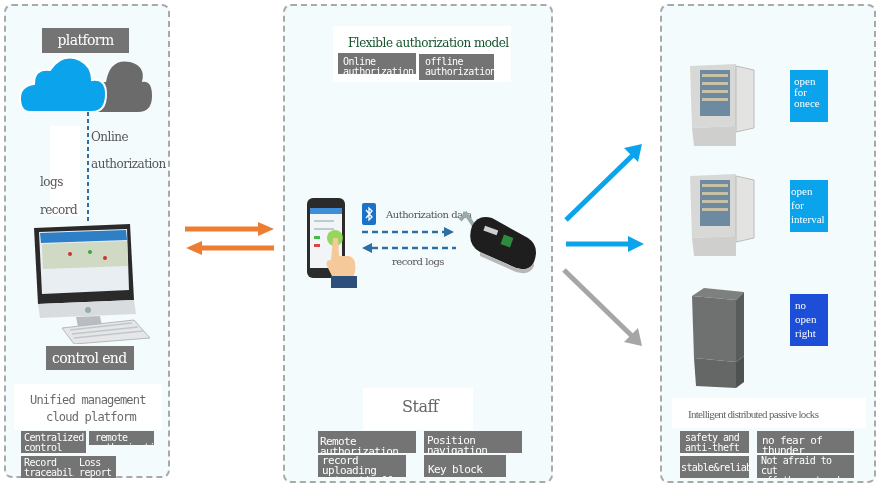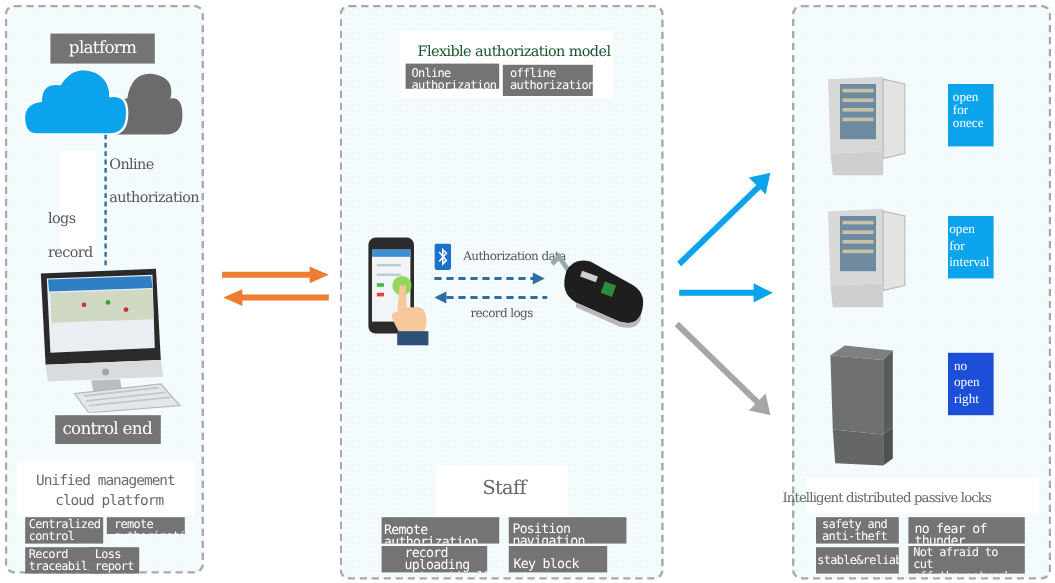--- a/index.html
+++ b/index.html
@@ -180,21 +180,21 @@
 
 <div class="whitebg" style="left:363px;top:388px;width:110px;height:42px;"></div>
 <div class="label-serif" style="left:402px;top:397px;font-size:16px;color:#666;">Staff</div>
 
 <div class="graybox" style="left:318px;top:431px;width:98px;height:22px;padding:6px 2px;font-size:11px;">
   <div>Remote authorization</div>
 </div>
 <div class="graybox" style="left:424px;top:431px;width:98px;height:22px;padding:5px 3px;font-size:11px;">
   <div>Position navigation</div>
 </div>
-<div class="graybox" style="left:318px;top:455px;width:88px;height:22px;padding:1px 19px;font-size:11px;">
+<div class="graybox" style="left:318px;top:455px;width:88px;height:22px;padding:1px 4px;font-size:11px;">
   <div>record uploading</div>
   <div>automatically</div>
 </div>
 <div class="graybox" style="left:424px;top:455px;width:82px;height:22px;padding:10px 4px;font-size:11px;">
   <div>Key block open</div>
 </div>
 
 <svg class="abs" style="left:560px;top:140px" width="100" height="215">
   <g>
     <line x1="6" y1="80" x2="74" y2="14" stroke="#0aa3ec" stroke-width="5"></line>
@@ -251,21 +251,21 @@
   <path d="M4 72 L46 76 L46 102 L6 100 Z" fill="#646765"></path>
   <path d="M46 76 L54 70 L54 96 L46 102 Z" fill="#505251"></path>
 </svg>
 <div class="darkbox" style="left:790px;top:294px;width:38px;height:52px;">
   <div>no</div>
   <div>open</div>
   <div>right</div>
 </div>
 
 <div class="whitebg" style="left:672px;top:398px;width:194px;height:30px;"></div>
-<div class="label-serif" style="left:652px;top:408px;font-size:11px;color:#666;letter-spacing:-0.7px;">Intelligent distributed passive locks</div>
+<div class="label-serif" style="left:688px;top:408px;font-size:11px;color:#666;letter-spacing:-0.7px;font-family:Liberation Serif, serif;">Intelligent distributed passive locks</div>
 
 <div class="graybox" style="left:680px;top:431px;width:69px;height:22px;padding:2px 5px;">
   <div>safety and</div>
   <div>anti-theft</div>
 </div>
 <div class="graybox" style="left:757px;top:431px;width:97px;height:22px;padding:5px 5px;font-size:11px;">
   <div>no fear of thunder</div>
 </div>
 <div class="graybox" style="left:680px;top:456px;width:69px;height:22px;padding:7px 1px 0 1px;">
   <div>stable&amp;reliable</div>

